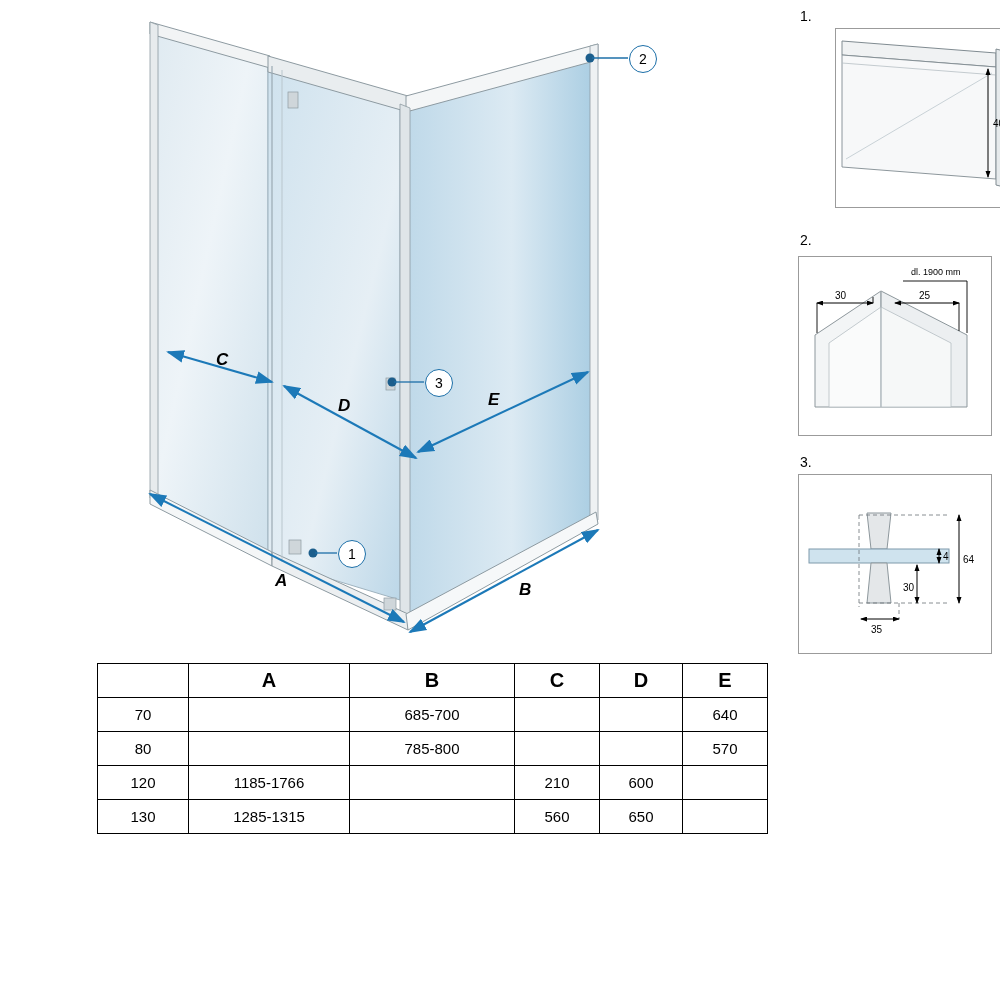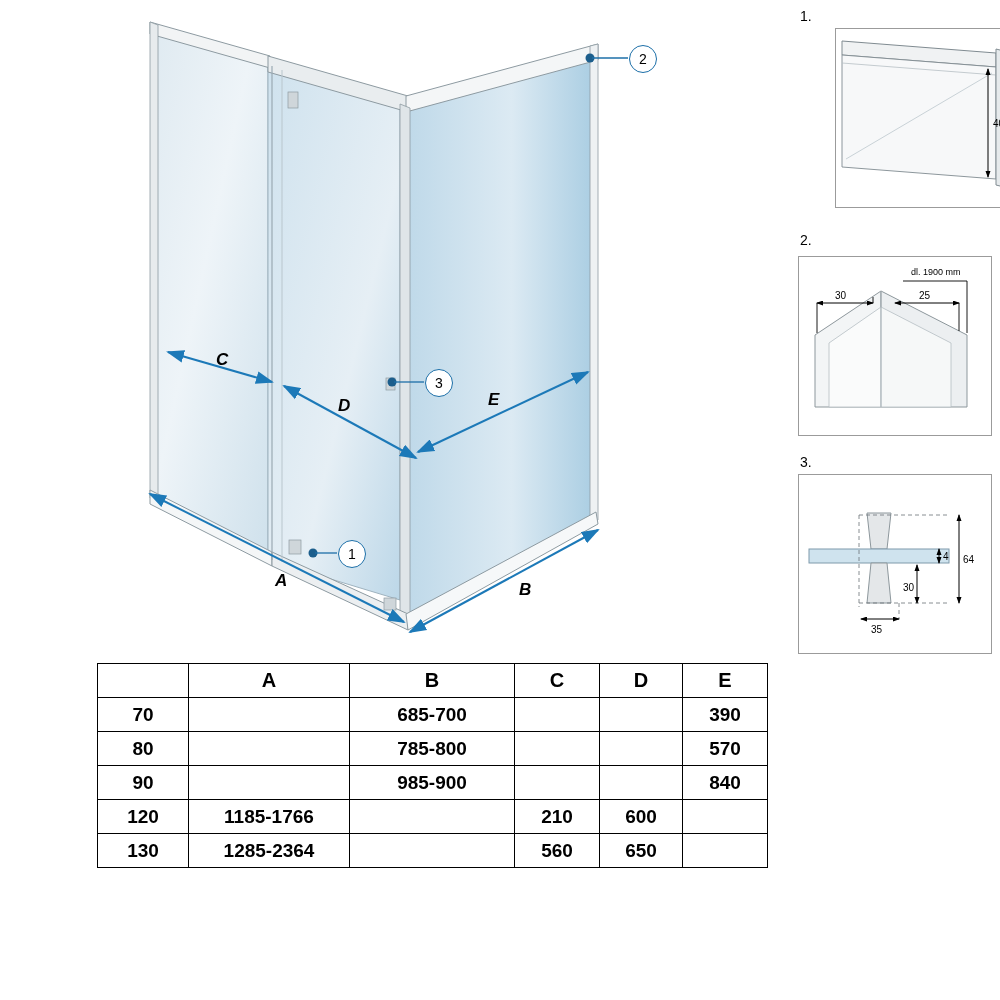--- a/index.html
+++ b/index.html
@@ -24,22 +24,22 @@
   #detail-2{left:798px;top:256px;width:192px;height:178px;}
   #detail-2-num{left:800px;top:232px;}
   #detail-3{left:798px;top:474px;width:192px;height:178px;}
   #detail-3-num{left:800px;top:454px;}
 
   
   #size-table{
     position:absolute;left:97px;top:663px;border-collapse:collapse;
   }
   #size-table td,#size-table th{
-    border:1px solid #000;height:33px;text-align:center;font-weight:bold;
-    font-size:19px;padding:0 6px;
+    border:1px solid #000;height:33px;text-align:center;font-weight:normal;
+    font-size:15px;padding:0 6px;
   }
   #size-table th{font-size:20px;font-weight:bold;}
   .col-idx{width:78px;}
   .col-a{width:148px;}
   .col-b{width:152px;}
   .col-c{width:72px;}
   .col-d{width:70px;}
   .col-e{width:72px;}
 
   
@@ -244,49 +244,41 @@
         <th class="col-e">E</th>
       </tr>
     </thead>
     <tbody>
       <tr>
         <td>70</td>
         <td></td>
         <td>685-700</td>
         <td></td>
         <td></td>
-        <td>390</td>
+        <td>640</td>
       </tr>
       <tr>
         <td>80</td>
         <td></td>
         <td>785-800</td>
         <td></td>
         <td></td>
         <td>570</td>
-      </tr>
-      <tr>
-        <td>90</td>
-        <td></td>
-        <td>985-900</td>
-        <td></td>
-        <td></td>
-        <td>840</td>
       </tr>
       <tr>
         <td>120</td>
         <td>1185-1766</td>
         <td></td>
         <td>210</td>
         <td>600</td>
         <td></td>
       </tr>
       <tr>
         <td>130</td>
-        <td>1285-2364</td>
+        <td>1285-1315</td>
         <td></td>
         <td>560</td>
         <td>650</td>
         <td></td>
       </tr>
     </tbody>
   </table>
 
 </div>
 

